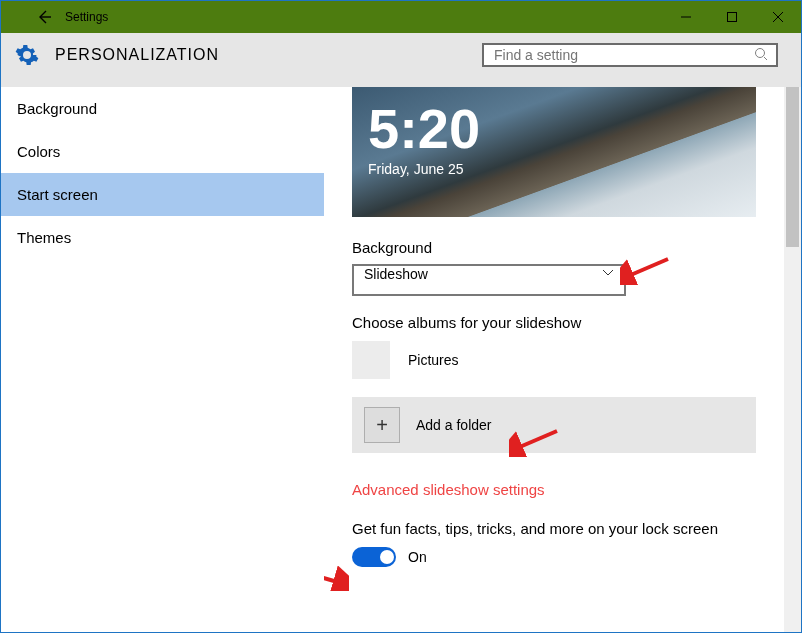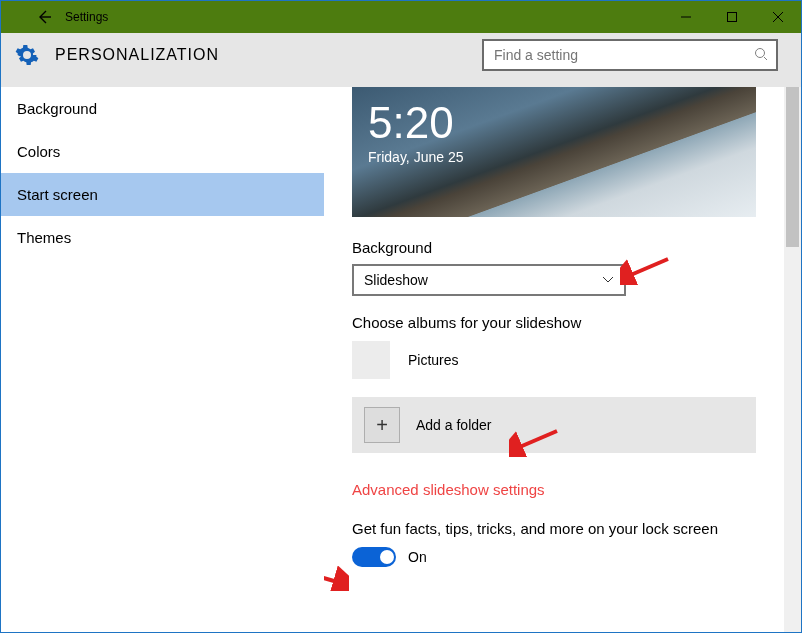--- a/index.html
+++ b/index.html
@@ -31,21 +31,21 @@
     background: #e6e6e6;
     display: flex;
     align-items: center;
     padding: 0 23px 10px 14px;
   }
   .gear { color:#1461b8; margin-right: 16px; display:flex; }
   .section-title { font-size: 16px; letter-spacing: 1px; }
   .search {
     margin-left: auto;
     width: 296px;
-    height: 32px;
+    height: 24px;
     border: 2px solid #6b6b6b;
     background: #fff;
     display: flex;
     align-items: center;
     padding: 0 8px;
   }
   .search input {
     border: none; outline: none; flex:1; font-size: 14px; font-family: inherit;
     color: #666; background: transparent;
   }
@@ -71,29 +71,29 @@
   .inner { padding: 0 28px 20px 28px; width: calc(100% - 17px); }
 
   .preview {
     height: 130px;
     margin-bottom: 22px;
     background: linear-gradient(160deg, #3c5a72 0%, #5a7a92 30%, #2f3a3e 48%, #4a4339 52%, #6b6355 62%, #8ea7b6 62.3%, #cfd8de 75%, #e7edf1 100%);
     position: relative;
     color:#fff;
     padding: 14px 16px;
   }
-  .preview .time { font-size: 44px; font-weight: 400; line-height: 1; }
+  .preview .time { font-size: 56px; font-weight: 700; line-height: 1; }
   .preview .date { font-size: 14px; margin-top: 4px; }
 
   .label { font-size: 15px; margin: 10px 0 8px 0; }
 
   .dropdown {
     width: 274px; height: 32px;
     border: 2px solid #787878;
-    display:flex; align-items:center;
+    display:flex; align-items:flex-start;
     padding: 0 10px;
     cursor:pointer;
     justify-content: space-between;
     background:#fff;
   }
 
   .album-row { display:flex; align-items:center; margin-top: 10px; }
   .thumb-sq { width:38px; height:38px; background:#ececec; margin-right:18px; }
   .add-folder {
     margin-top: 18px;

